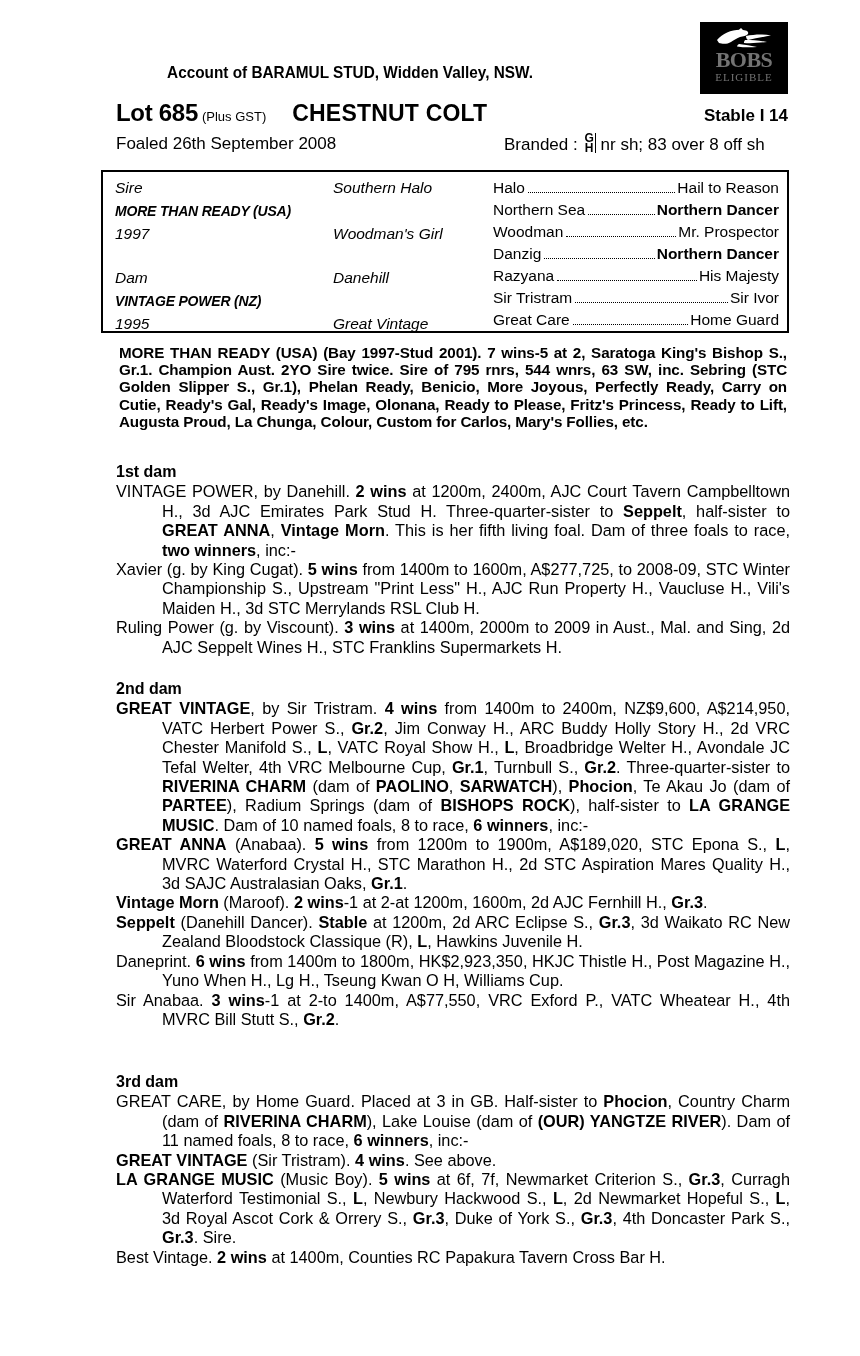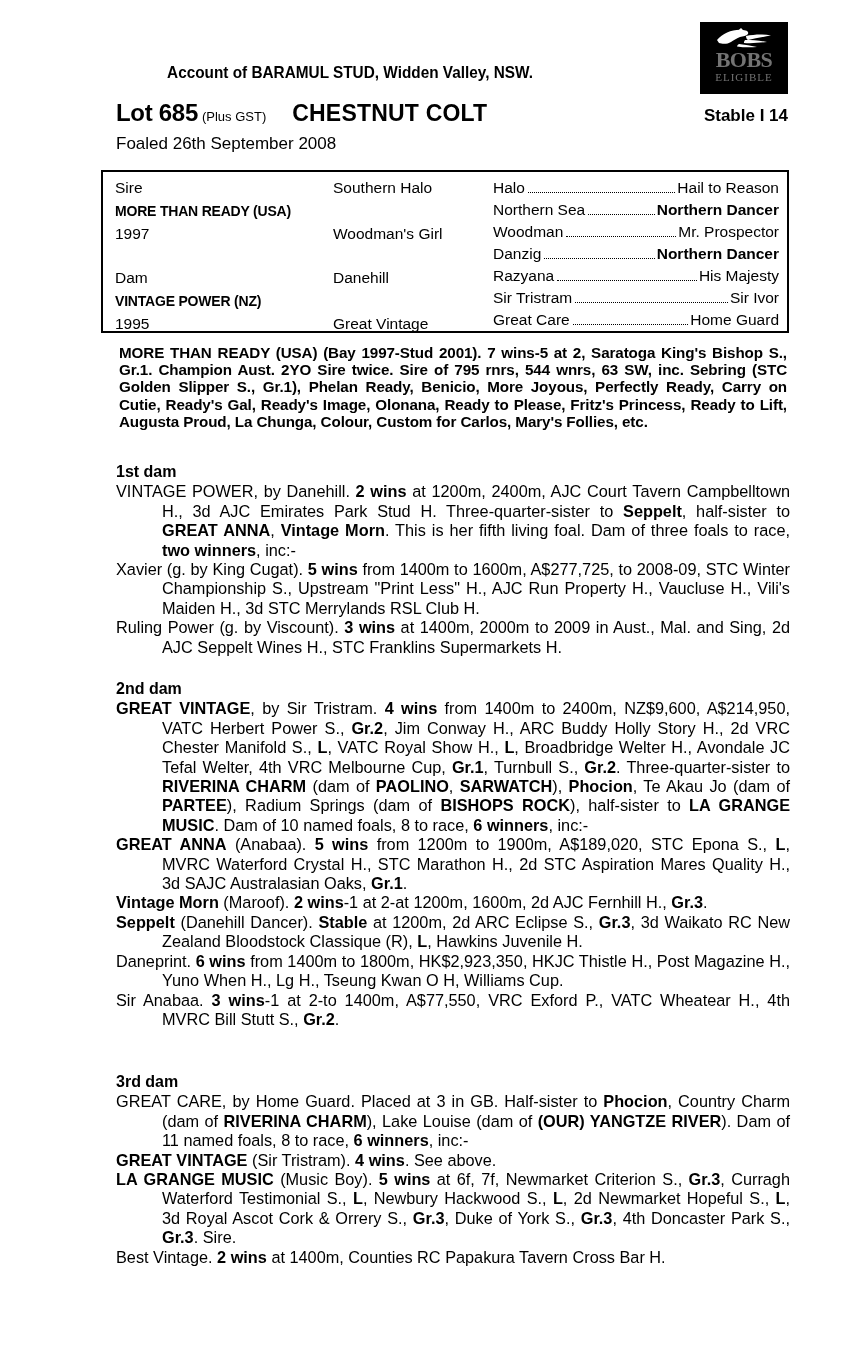--- a/index.html
+++ b/index.html
@@ -145,20 +145,21 @@
     position: absolute;
     left: 390px;
     top: 5px;
     width: 286px;
   }
   .ped-row {
     height: 22px;
     line-height: 22px;
     font-size: 15.5px;
     white-space: nowrap;
+    font-style: italic;
   }
   .ped-row.tall { height: 24px; line-height: 24px; }
   .ped-label { display: inline-block; width: 218px; }
   .ped-name-big {
     font-weight: bold;
     font-size: 14px;
     letter-spacing: -0.2px;
   }
   .ped-spacer { height: 22px; }
 
@@ -237,20 +238,28 @@
 
   <div class="account-line">Account of BARAMUL STUD, Widden Valley, NSW.</div>
 
   <div class="lot-row">
     <span class="lot-no">Lot 685</span><span class="lot-gst">(Plus GST)</span><span class="lot-colour">CHESTNUT COLT</span>
     <span class="lot-stable">Stable I 14</span>
   </div>
 
   <div class="foaled-row">
     <span class="foaled-text">Foaled 26th September 2008</span>
+    <span class="branded-block">
+      <span>Branded :</span>
+      <span class="brand-stack">
+        <span>G</span>
+        <span>H</span>
+      </span>
+      <span>nr sh; 83 over 8 off sh</span>
+    </span>
   </div>
 
   <div class="ped-table">
     <div class="ped-left">
       <div class="ped-row">
         <span class="ped-label">Sire</span><span>Southern Halo</span>
       </div>
       <div class="ped-row tall">
         <span class="ped-name-big">MORE THAN READY (USA)</span>
       </div>

